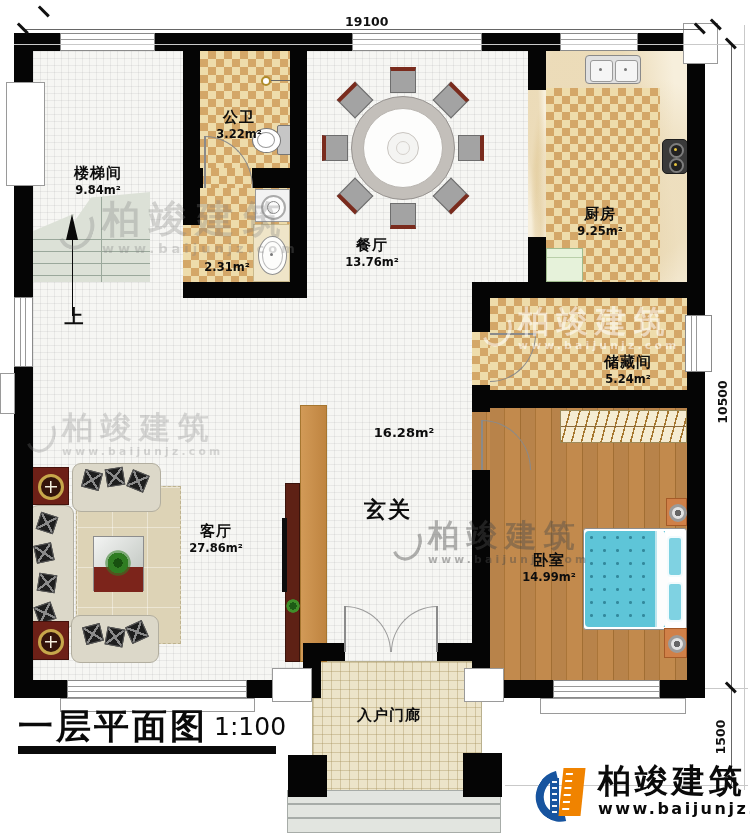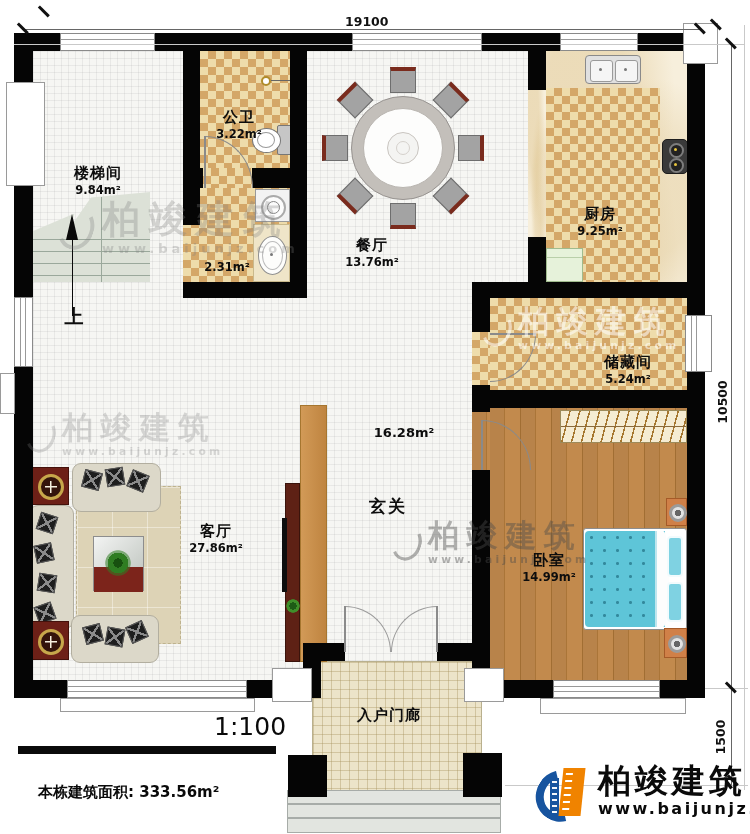--- a/index.html
+++ b/index.html
@@ -43,21 +43,21 @@
                      linear-gradient(-45deg,transparent 45%,#8a8a8a 45% 55%,transparent 55%);}
   .sofa{background:#dcd8c9;border:1.5px solid #b2ae9f;border-radius:9px;}
   .lamp{position:absolute;border-radius:50%;border:3px solid #c7a74b;background:#34140c;
     background-image:linear-gradient(#f5f0e0 0 0),linear-gradient(#f5f0e0 0 0);
     background-size:12px 1.5px,1.5px 12px;background-position:center,center;background-repeat:no-repeat;}
   .graylamp{position:absolute;border-radius:50%;border:3px solid #9b9b9b;background:#e3e3e3;
     background-image:radial-gradient(circle,#666 0 3px,transparent 3px);}
   
   .rlabel{z-index:20;transform:translateX(-50%);text-align:center;white-space:nowrap;color:#0d0d0d;margin-top:12px;}
   .rname{font-weight:700;font-size:15px;letter-spacing:1px;}
-  .rname-lg{font-weight:700;font-size:17px;letter-spacing:2px;text-align:right;}
+  .rname-lg{font-weight:700;font-size:22px;letter-spacing:2px;text-align:right;}
   .rarea{font-weight:700;font-size:11.5px;}
   
   .dimline{background:#666;z-index:25;}
   .dimline-light{background:#c9c9c9;z-index:25;}
   .tick{position:absolute;width:14px;height:2.5px;background:#111;transform:rotate(45deg);z-index:26;}
   .dimtext{position:absolute;font-size:12.5px;font-weight:600;color:#111;z-index:26;white-space:nowrap;}
   .dimtext-v{transform:translate(-50%,-50%) rotate(-90deg);}
   
   .wm{position:absolute;display:flex;align-items:center;gap:8px;z-index:15;pointer-events:none;}
   .wm-mark{width:28px;height:36px;border:4px solid;border-color:transparent currentColor currentColor transparent;
@@ -361,23 +361,23 @@
   <i class="abs dimline-light" style="left:744px;top:25px;width:1px;height:765px;"></i>
   <i class="abs tick" style="left:724px;top:42px;"></i>
   <i class="abs tick" style="left:724px;top:686px;"></i>
   <div class="dimtext dimtext-v" style="left:722px;top:402px;">10500</div>
 
   <i class="abs dimline" style="left:731px;top:688px;width:1px;height:97px;"></i>
   <i class="abs dimline-light" style="left:505px;top:785px;width:243px;height:1px;"></i>
   <i class="abs tick" style="left:726px;top:779px;"></i>
   <div class="dimtext dimtext-v" style="left:720px;top:737px;">1500</div>
 
+  <div class="tb-title" style="left:18px;top:703px;">一层平面图</div>
   <div class="tb-scale" style="left:214px;top:712px;">1:100</div>
   <i class="abs tb-bar" style="left:18px;top:746px;width:258px;height:8px;"></i>
-  <div class="tb-line" style="left:38px;top:783px;">本栋建筑面积: 333.56m²</div>
 
   <div class="abs" style="left:536px;top:762px;width:200px;height:66px;z-index:30;">
     <div style="position:absolute;left:0;top:2px;width:56px;height:62px;">
       <div style="position:absolute;left:0;top:6px;width:50px;height:52px;border:8px solid #17549f;border-radius:50%;border-top-color:transparent;border-right-color:transparent;transform:rotate(32deg);box-sizing:border-box;"></div>
       <div style="position:absolute;left:14px;top:14px;width:9px;height:36px;background:#17549f;
            background-image:repeating-linear-gradient(to bottom,rgba(255,255,255,.95) 0 2px,transparent 2px 6px);background-size:5px 100%;background-position:2px 3px;background-repeat:no-repeat;"></div>
       <div style="position:absolute;left:25px;top:4px;width:22px;height:48px;background:#f08300;transform:skewX(-6deg);">
         <div style="position:absolute;left:3px;top:5px;width:7px;height:38px;background-image:repeating-linear-gradient(to bottom,#fff 0 2px,transparent 2px 7px);"></div>
       </div>
     </div>

